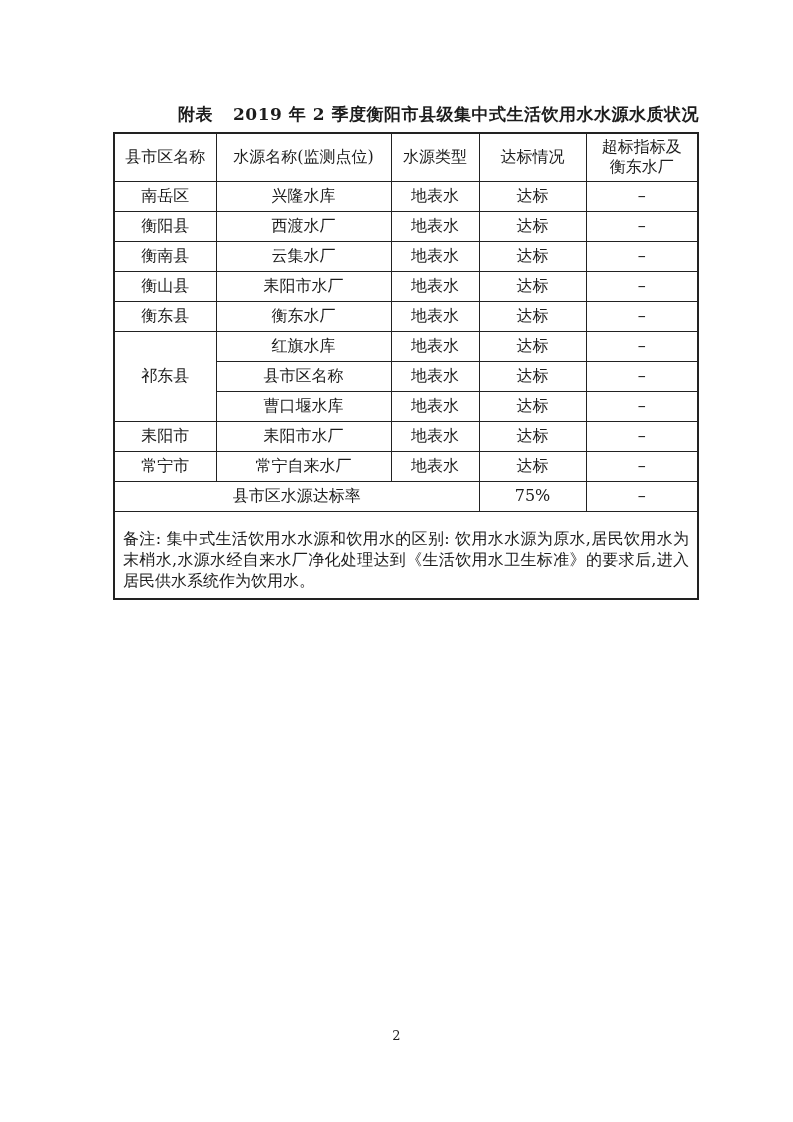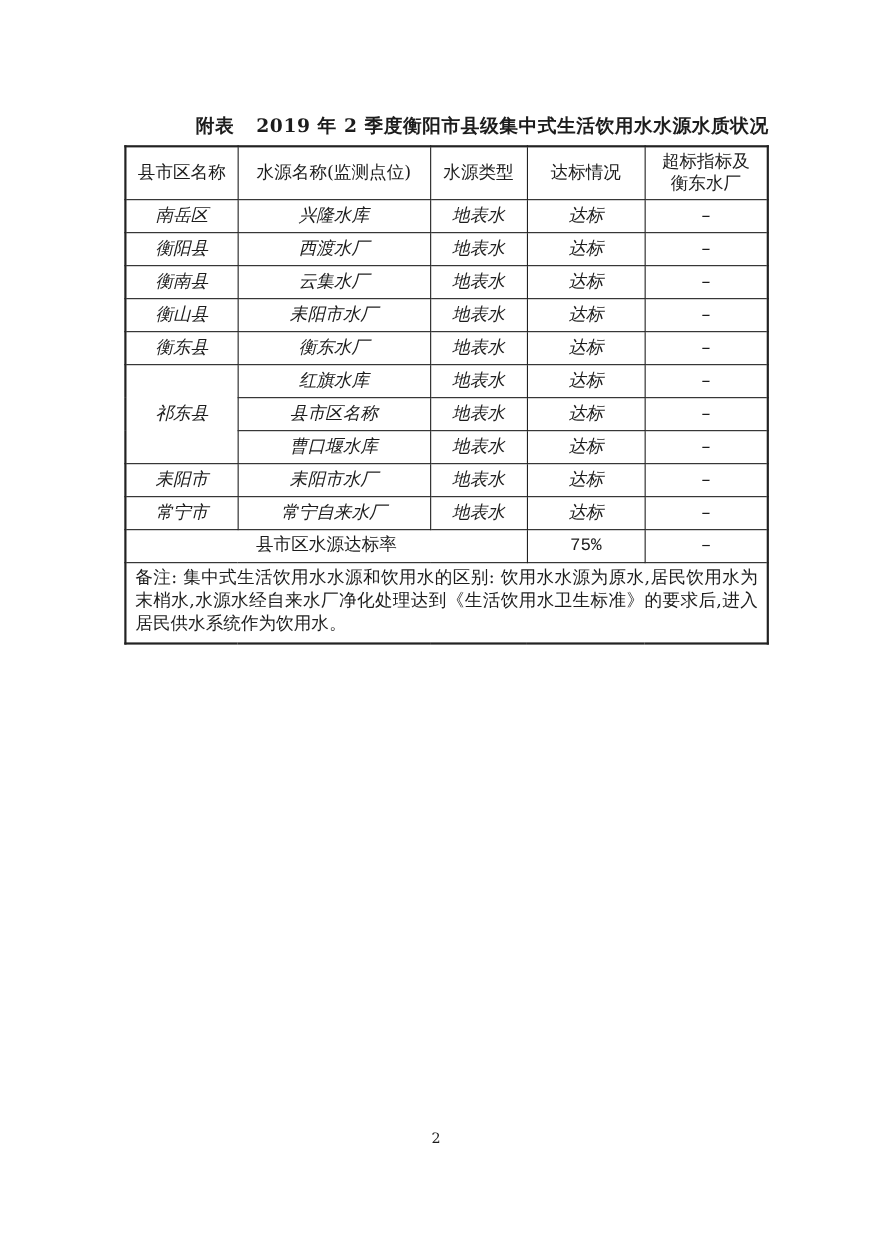--- a/index.html
+++ b/index.html
@@ -38,26 +38,26 @@
   .report-table th,
   .report-table td {
     border: 1px solid #222222;
     text-align: center;
     vertical-align: middle;
     font-weight: normal;
     padding: 0 2px;
     line-height: 1.25;
   }
   .report-table thead th { height: 48px; }
-  .report-table tr.data-row td { height: 30px; font-style: italic; }
-  .report-table tr.summary-row td { height: 30px; font-family: Liberation Mono, monospace; }
+  .report-table tr.data-row td { height: 30px; }
+  .report-table tr.summary-row td { height: 30px; }
   .report-table td.note-cell {
     text-align: justify;
     text-justify: inter-ideograph;
-    padding: 2px 8px 7px 8px;
+    padding: 16px 8px 7px 8px;
     line-height: 21px;
     height: auto;
   }
   .page-number {
     position: absolute;
     left: 0;
     right: 0;
     top: 1028px;
     text-align: center;
     font-size: 13px;

